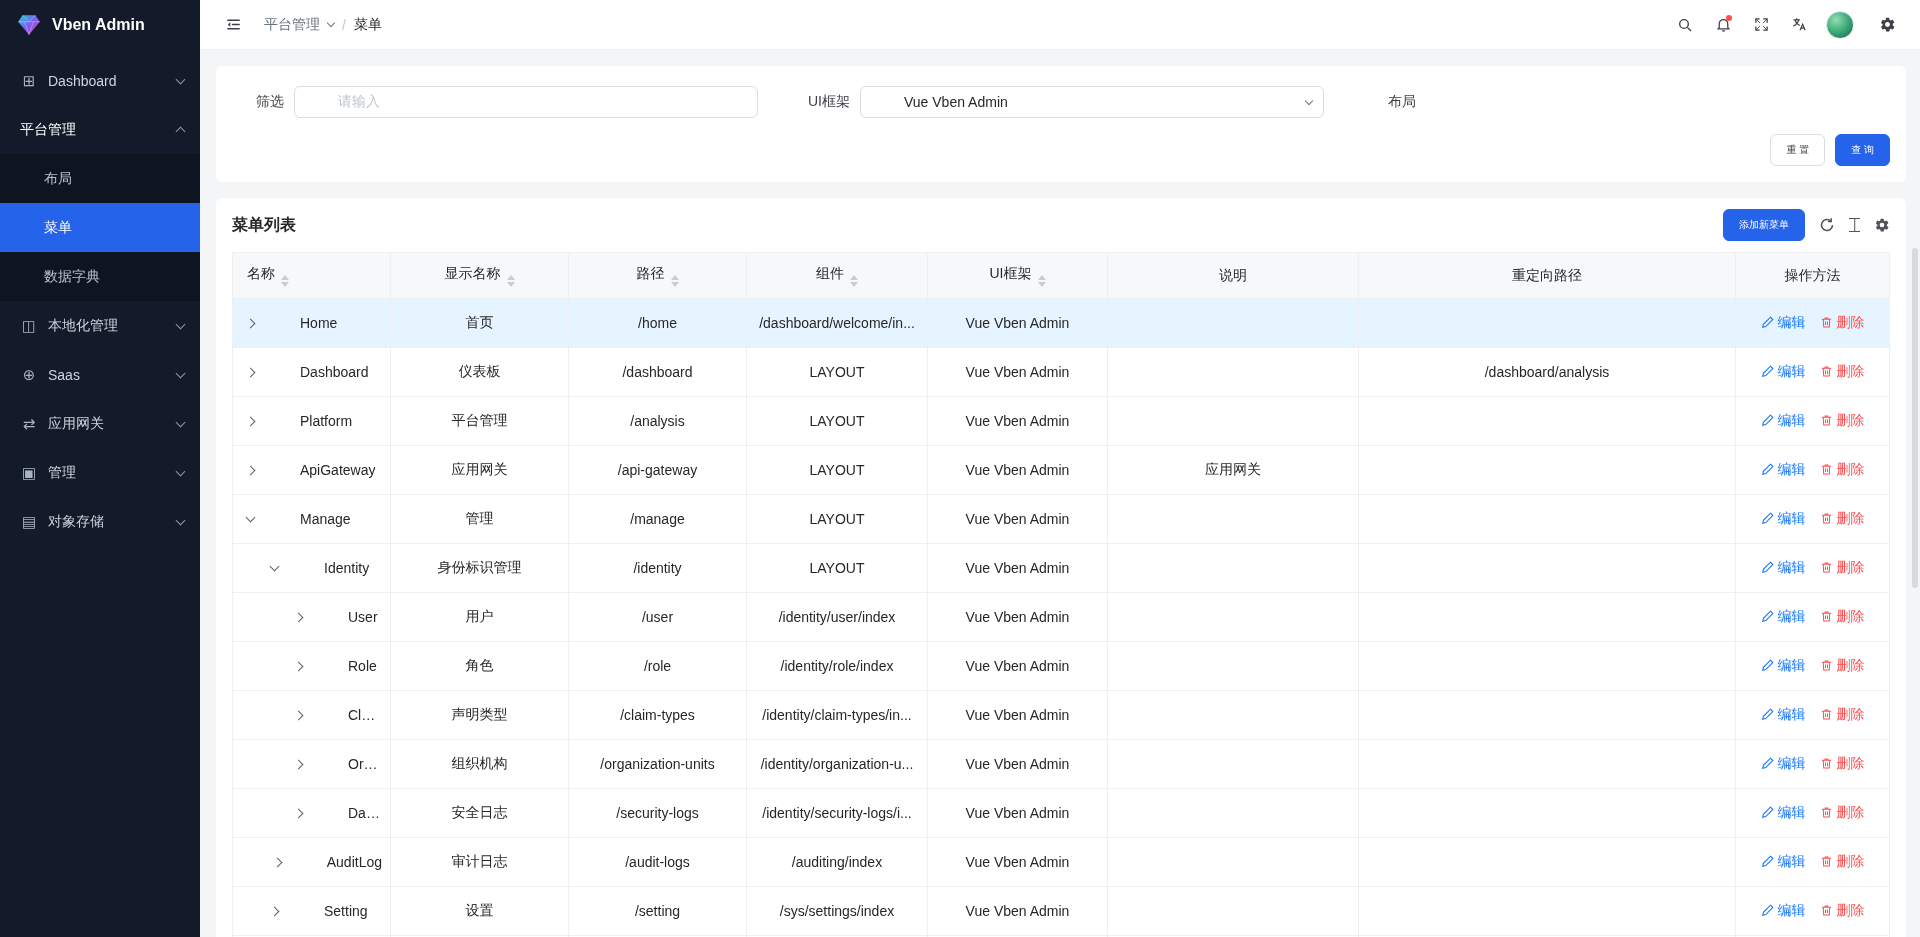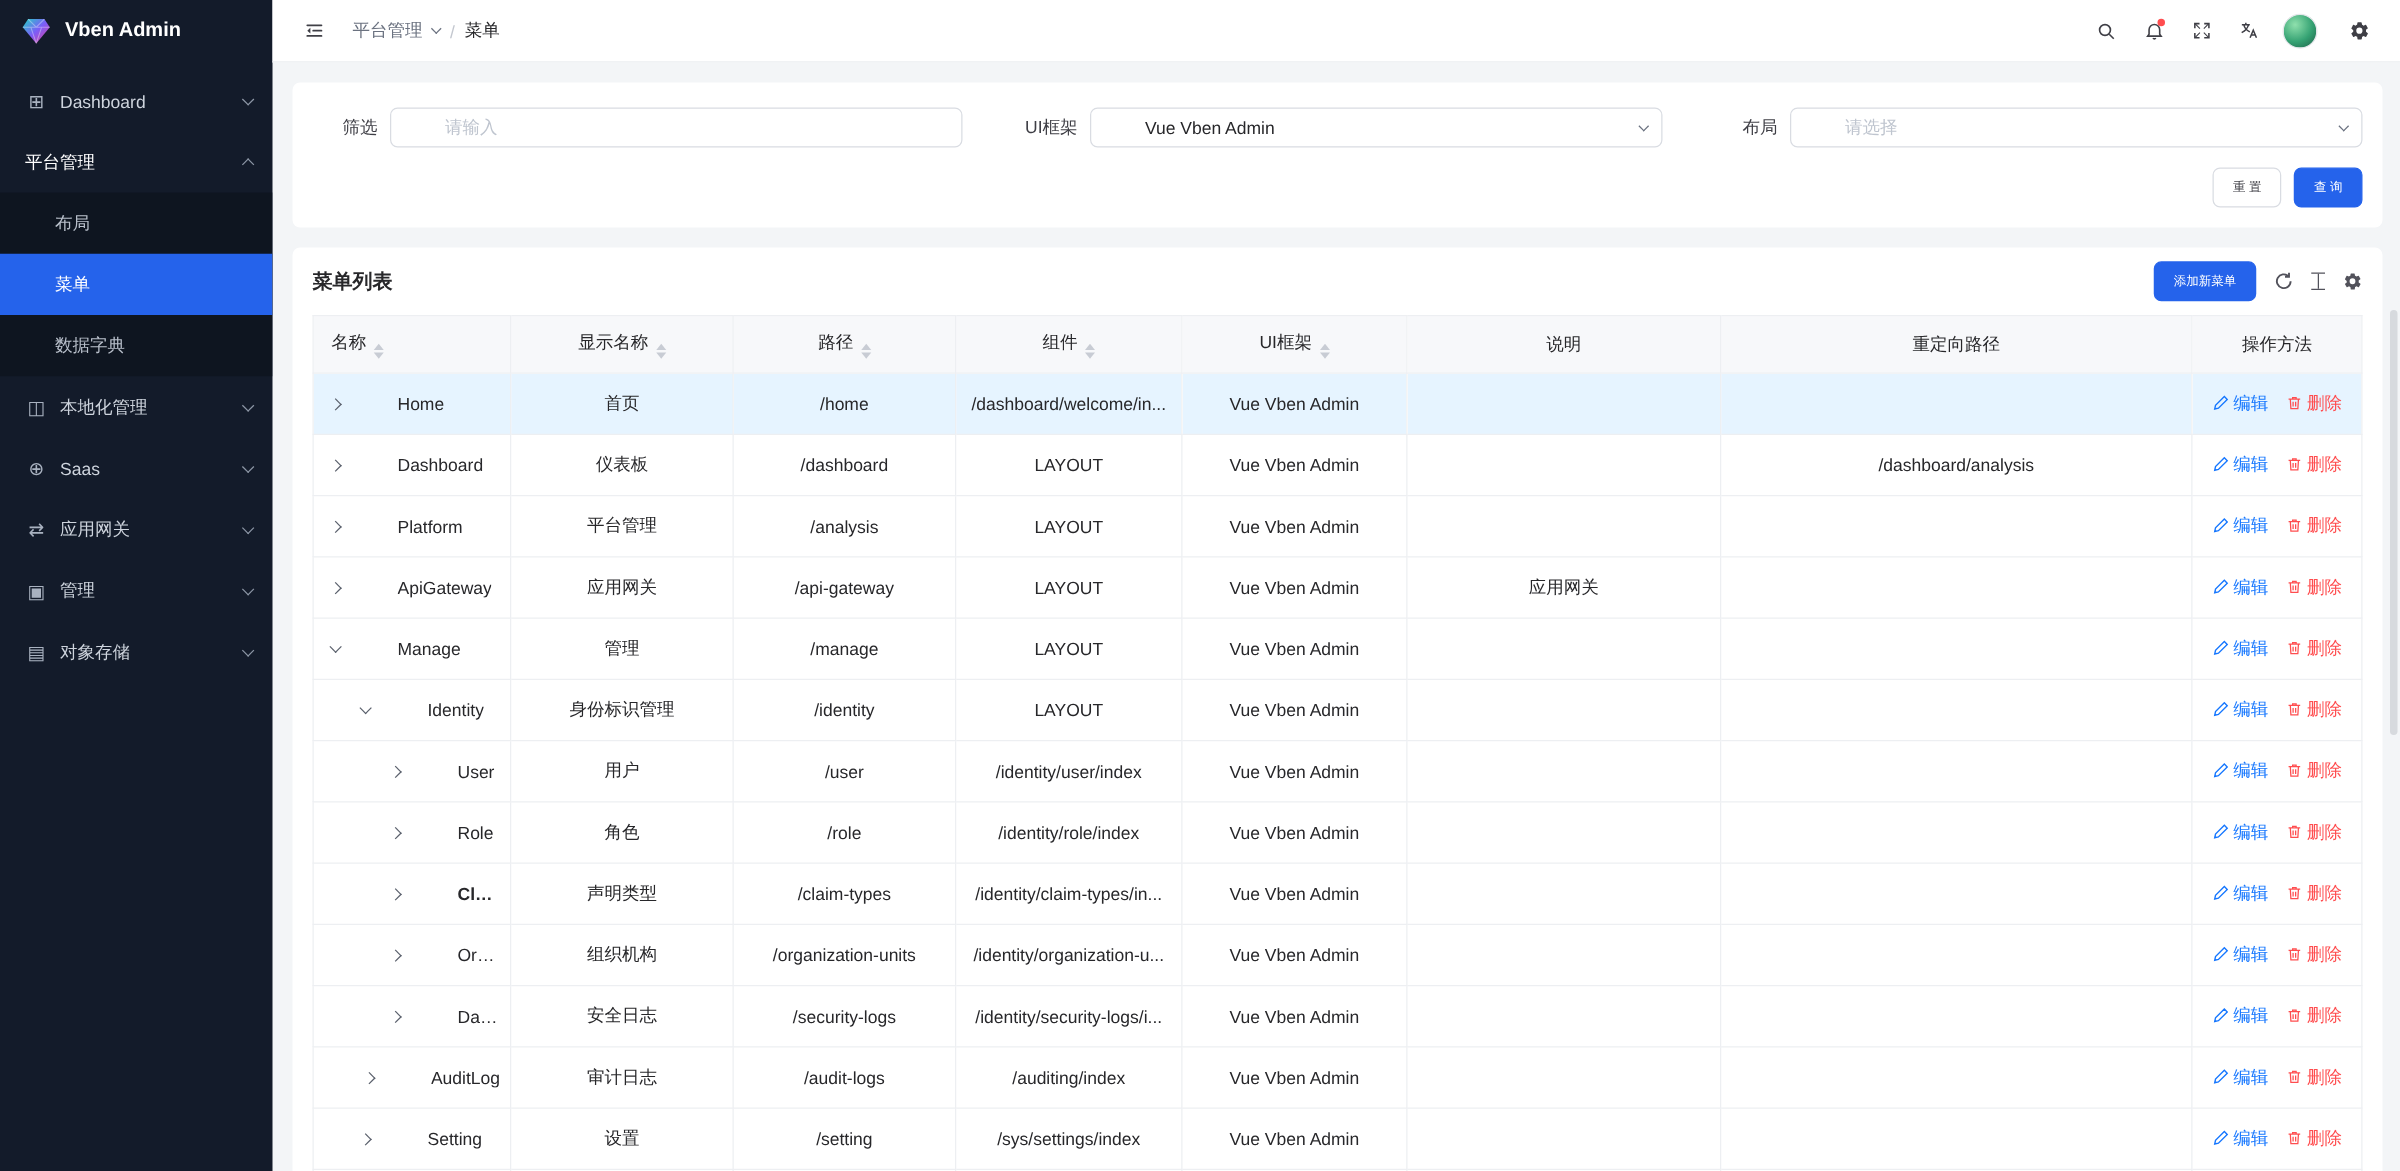--- a/index.html
+++ b/index.html
@@ -1,21 +1,21 @@
 <!DOCTYPE html>
 <html style="--primary: #2563eb; --link: #1677ff; --danger: #ff4d4f; --sidebar-bg: #131b2a; --row-highlight: #e6f4ff;"><head>
 <meta charset="utf-8">
 <style>
   * { margin:0; padding:0; box-sizing:border-box; }
   html,body { width:1920px; height:937px; overflow:hidden; background:#f3f5f7;
     font-family:"Liberation Sans","DejaVu Sans",sans-serif; font-size:14px; color:#27272a; }
   .layout { display:flex; height:100%; }
 
   
-  .sidebar { width:218px; flex-shrink:0; background:var(--sidebar-bg,#131b2a); display:flex; flex-direction:column; }
+  .sidebar { width:200px; flex-shrink:0; background:var(--sidebar-bg,#131b2a); display:flex; flex-direction:column; }
   .logo { height:50px; display:flex; align-items:center; gap:10px; padding:0 16px; flex-shrink:0; }
   .logo-text { color:#fff; font-size:16px; font-weight:700; white-space:nowrap; }
   .menu { padding-top:6px; overflow:hidden; }
   .menu-item { height:49px; display:flex; align-items:center; gap:10px; padding:0 16px 0 20px;
     color:#ced4dd; cursor:pointer; white-space:nowrap; }
   .menu-item .mi-icon { width:18px; text-align:center; font-size:15px; color:#a9b2c0; }
   .menu-item .mi-label { flex:1; overflow:hidden; text-overflow:ellipsis; }
   .menu-item.open { color:#fff; }
   .submenu { background:#0e1520; }
   .submenu .menu-item { padding-left:44px; color:#b9c0cb; }
@@ -231,24 +231,20 @@
           </div>
           <div class="field">
             <span class="field-label">UI框架</span>
             <div class="control select">
               <span class="val">Vue Vben Admin</span>
               <i class="chev dark"></i>
             </div>
           </div>
           <div class="field">
             <span class="field-label">布局</span>
-            <div class="control select">
-              <span class="val placeholder">请选择</span>
-              <i class="chev dark"></i>
-            </div>
           </div>
         </div>
         <div class="filter-actions">
           <button class="btn btn-default">重 置</button>
           <button class="btn btn-primary">查 询</button>
         </div>
       </section>
 
       <section class="card table-card">
         <div class="card-head">
@@ -505,21 +501,21 @@
                     <span>编辑</span>
                   </a><a class="link del">
                     <svg width="13" height="13" viewBox="0 0 14 14" fill="none" stroke="currentColor" stroke-width="1.1">
                       <path d="M2 3.5h10M5.5 3.5V2.2h3v1.3M3.5 3.5l.5 8.3h6l.5-8.3M5.9 5.8v4M8.1 5.8v4"></path>
                     </svg>
                     <span>删除</span>
                   </a></td>
               </tr>
               <tr>
                 <td class="name-cell">
-                  <div class="name-inner" style="padding-left: 48px; font-weight: bold;">
+                  <div class="name-inner" style="padding-left: 48px;">
                     <i class="tree-arrow"></i>
                     <span class="name-text">Claim</span>
                   </div>
                 </td>
                 <td>声明类型</td>
                 <td>/claim-types</td>
                 <td>/identity/claim-types/in...</td>
                 <td>Vue Vben Admin</td>
                 <td></td>
                 <td></td>

